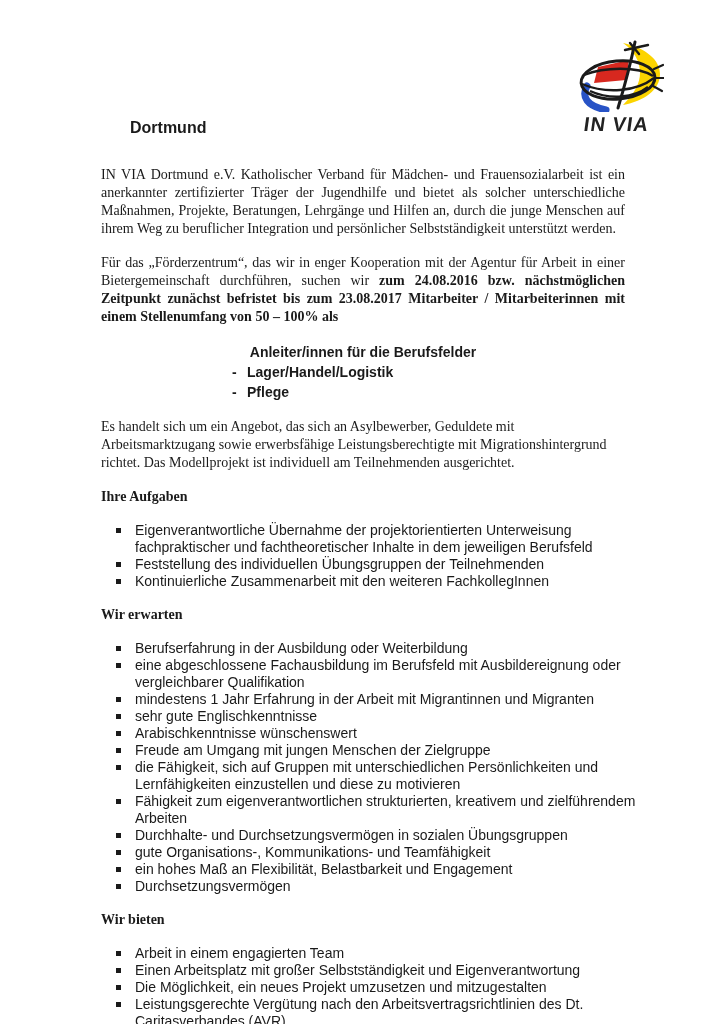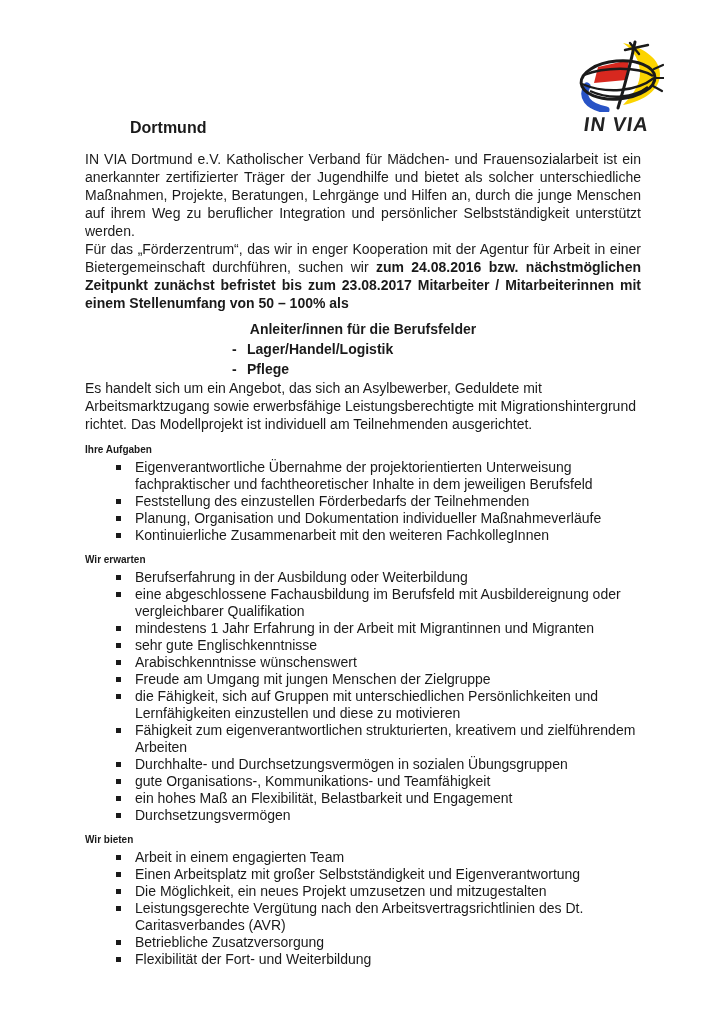--- a/index.html
+++ b/index.html
@@ -23,36 +23,36 @@
   
   .location{
     position:absolute;left:130px;top:119px;
     font-size:16px;font-weight:700;
   }
   
   .main{
     position:absolute;left:85px;top:150px;width:556px;
     font-size:14px;line-height:18px;
   }
-  .main p{margin:0;}
+  .main p{margin:16px;font-family:Liberation Serif, serif;}
   .just{text-align:justify;}
   .p-offer{margin-top:8px;}
   .p-offer strong{font-weight:700;}
   
   .jobblock{margin-top:7px;font-weight:700;font-size:14px;line-height:20px;}
   .jobtitle{text-align:center;}
   .fields{list-style:none;margin:0 0 0 147px;padding:0;}
   .fields li{position:relative;padding-left:15px;}
   .fields li::before{content:"-";position:absolute;left:0;top:0;}
   .p-target{margin-top:14px;}
   
   .sec0{margin-top:8px;}
   .sec1{margin-top:7px;}
   .sec2{margin-top:7px;}
-  .sec-heading{font-weight:700;margin:0;font-size:10px;line-height:18px;}
+  .sec-heading{font-weight:700;margin:0;font-size:14px;line-height:18px;}
   .bullets{list-style:none;margin:0;padding:0 0 0 50px;line-height:17px;}
   .bullets li{position:relative;}
   .bullets li::before{
     content:"";position:absolute;left:-19px;top:6px;
     width:4.5px;height:4.5px;background:#1a1a1a;
   }
 </style>
 </head>
 <body>
 
@@ -103,22 +103,21 @@
         <li>Pflege</li>
       </ul>
     </div>
 
     <p class="p-target">Es handelt sich um ein Angebot, das sich an Asylbewerber, Geduldete mit Arbeitsmarktzugang sowie erwerbsfähige Leistungsberechtigte mit Migrationshintergrund richtet. Das Modellprojekt ist individuell am Teilnehmenden ausgerichtet.</p>
 
     <section class="sec0">
       <p class="sec-heading">Ihre Aufgaben</p>
       <ul class="bullets">
         <li>Eigenverantwortliche Übernahme der projektorientierten Unterweisung fachpraktischer und fachtheoretischer Inhalte in dem jeweiligen Berufsfeld</li>
-        <li>Feststellung des einzustellen Förderbedarfs der Teilnehmenden</li>
-        <li>Planung, Organisation und Dokumentation individueller Maßnahmeverläufe</li>
+        <li>Feststellung des individuellen Übungsgruppen der Teilnehmenden</li>
         <li>Kontinuierliche Zusammenarbeit mit den weiteren FachkollegInnen</li>
       </ul>
     </section>
 
     <section class="sec1">
       <p class="sec-heading">Wir erwarten</p>
       <ul class="bullets">
         <li>Berufserfahrung in der Ausbildung oder Weiterbildung</li>
         <li>eine abgeschlossene Fachausbildung im Berufsfeld mit Ausbildereignung oder vergleichbarer Qualifikation</li>
         <li>mindestens 1 Jahr Erfahrung in der Arbeit mit Migrantinnen und Migranten</li>

